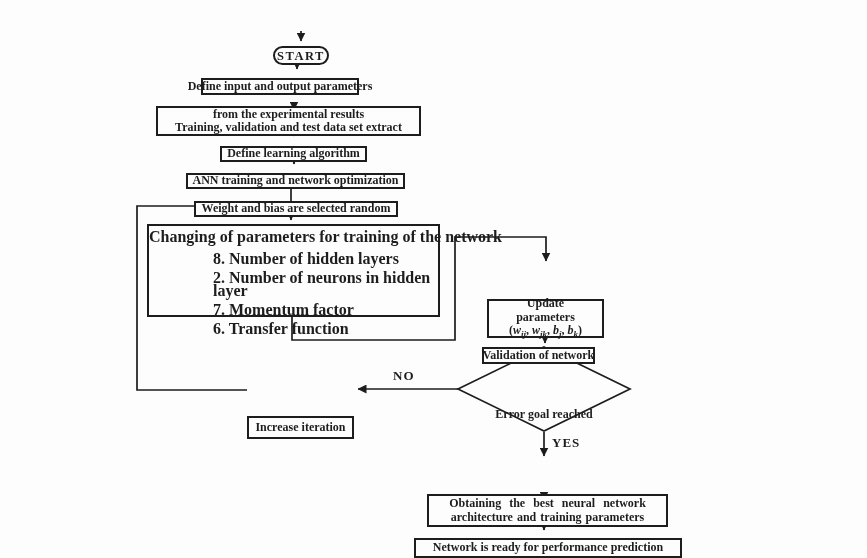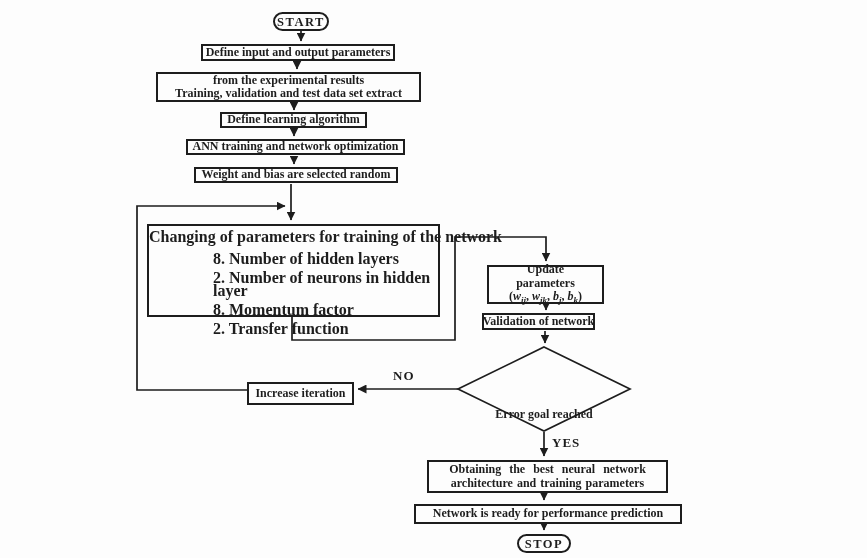--- a/index.html
+++ b/index.html
@@ -6,21 +6,21 @@
   .canvas{
     position:relative;width:867px;height:558px;background:#fdfdfd;
     font-family:"Liberation Serif","DejaVu Serif",serif;
     color:#1d1d1d;font-weight:600;overflow:hidden;
   }
   .layer{position:absolute;left:0;top:0;width:867px;height:558px;}
   .box{
     position:absolute;border:2px solid #1d1d1d;background:#fdfdfd;
     display:flex;align-items:center;justify-content:center;
     text-align:center;font-size:12px;line-height:1.12;
-    box-sizing:border-box;white-space:nowrap;padding:0 8px;
+    box-sizing:border-box;white-space:nowrap;padding:0 8px;margin-top:34px;
   }
   .multiline{white-space:normal;flex-direction:column;}
   .oval{border-radius:11px;letter-spacing:1.5px;font-size:12.5px;}
   .bigbox{
     position:absolute;border:2px solid #1d1d1d;background:#fdfdfd;
     box-sizing:border-box;font-size:16px;
   }
   .bigbox .bb-title{text-align:center;margin-top:2px;white-space:nowrap;}
   .bigbox .bb-item{margin:6px 0 0 64px;text-align:left;line-height:13px;}
   .floatlabel{position:absolute;font-size:13px;letter-spacing:1px;}
@@ -57,21 +57,21 @@
       <path d="M544,494 V500" marker-end="url(#arrow)"></path>
       <path d="M544,526 V530" marker-end="url(#arrow)"></path>
       <polygon points="544,347 630,389 544,431 458,389" fill="#fdfdfd"></polygon>
     </g>
   </svg>
 
   <div class="box oval" style="left:273px;top:12px;width:56px;height:19px;">
     <span>START</span>
   </div>
 
-  <div class="box" style="left:201px;top:44px;width:194px;height:17px;">
+  <div class="box" style="left:201px;top:44px;width:158px;height:17px;">
     <span>Define input and output parameters</span>
   </div>
 
   <div class="box multiline" style="left:156px;top:72px;width:265px;height:30px;">
     <span>from the experimental results</span>
     <span>Training, validation and test data set extract</span>
   </div>
 
   <div class="box" style="left:220px;top:112px;width:147px;height:16px;">
     <span>Define learning algorithm</span>
@@ -82,22 +82,22 @@
   </div>
 
   <div class="box" style="left:194px;top:167px;width:204px;height:16px;">
     <span>Weight and bias are selected random</span>
   </div>
 
   <div class="bigbox" style="left:147px;top:224px;width:293px;height:93px;">
     <div class="bb-title">Changing of parameters for training of the network</div>
     <div class="bb-item">8. Number of hidden layers</div>
     <div class="bb-item">2. Number of neurons in hidden layer</div>
-    <div class="bb-item">8. Momentum factor</div>
-    <div class="bb-item">2. Transfer function</div>
+    <div class="bb-item">7. Momentum factor</div>
+    <div class="bb-item">6. Transfer function</div>
   </div>
 
   <div class="box multiline" style="left:487px;top:265px;width:117px;height:39px;">
     <span>Update parameters</span>
     <span class="math"><span>(</span><i>w</i><sub>ij</sub><span>, </span><i>w</i><sub>jk</sub><span>, </span><i>b</i><sub>j</sub><span>, </span><i>b</i><sub>k</sub><span>)</span></span>
   </div>
 
   <div class="box" style="left:482px;top:313px;width:113px;height:17px;">
     <span>Validation of network</span>
   </div>

